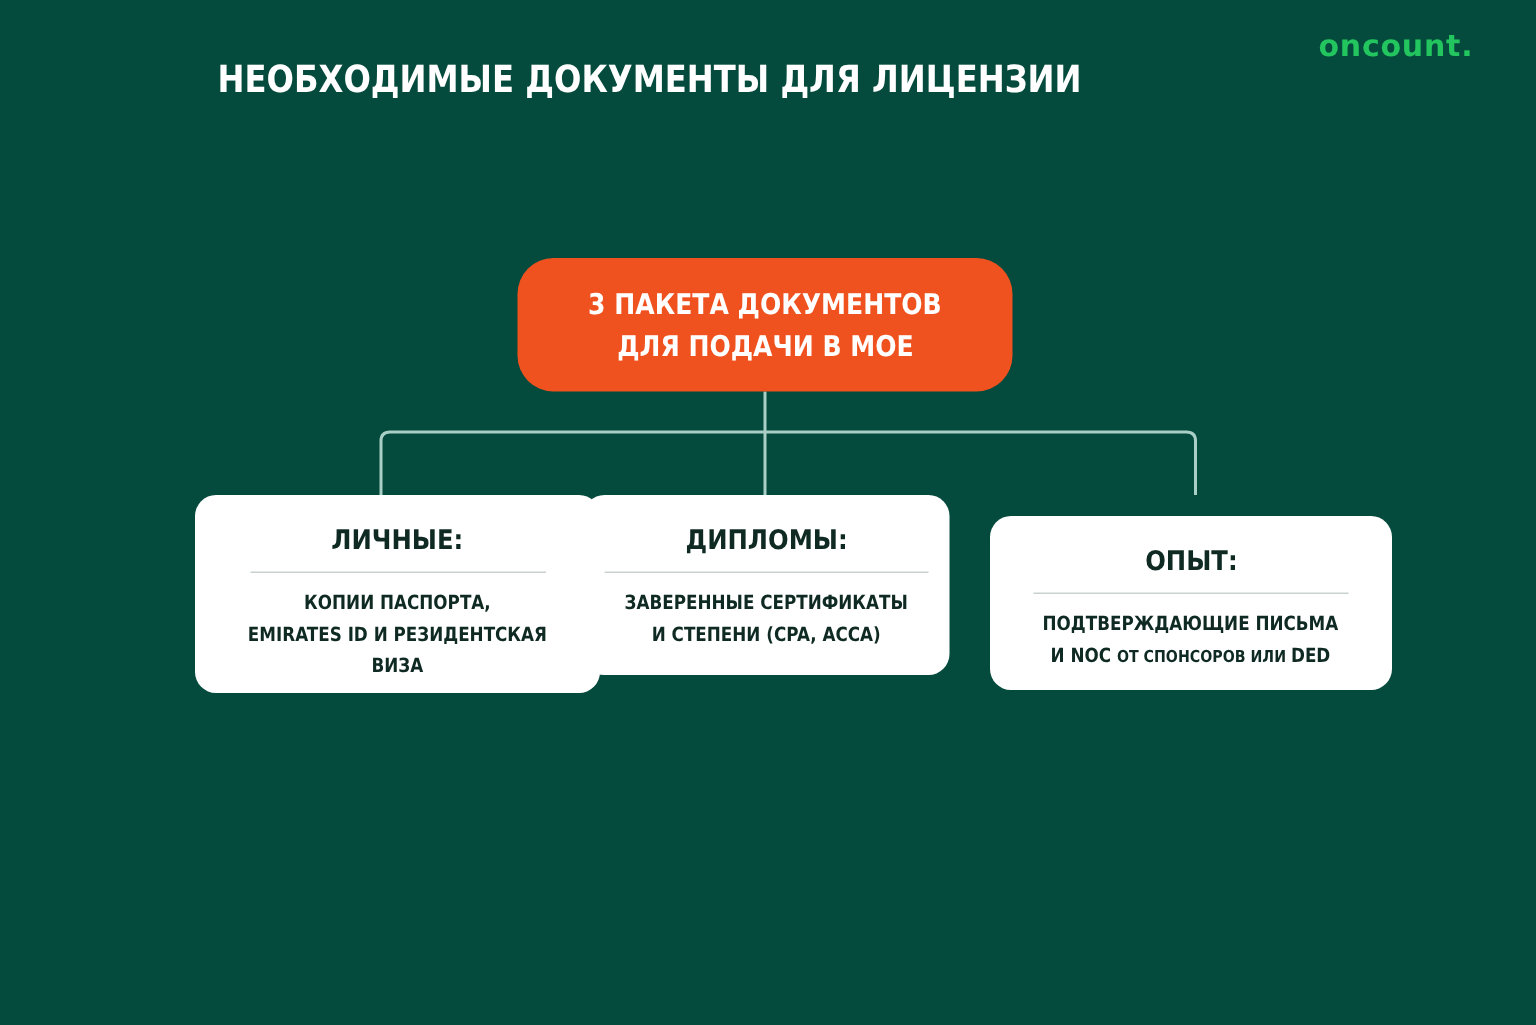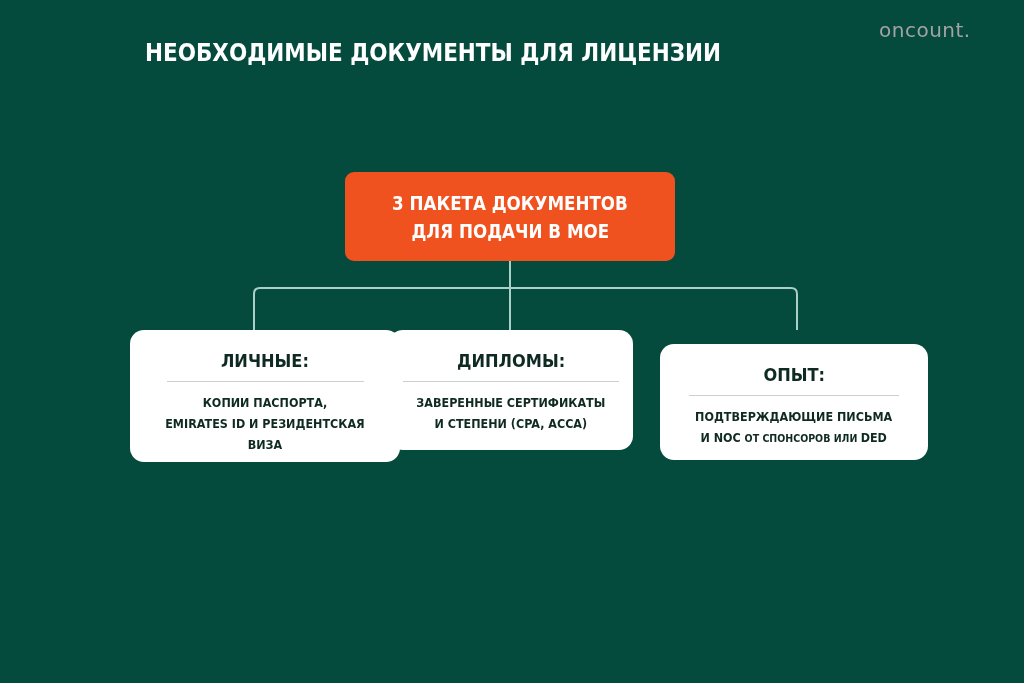--- a/index.html
+++ b/index.html
@@ -10,25 +10,25 @@
     position: relative;
   }
   .title {
     position: absolute; left: 145px; top: 38px;
     color: #ffffff; font-size: 25px; font-weight: bold;
     letter-spacing: 0px; transform: scaleX(0.86); transform-origin: left center;
     white-space: nowrap;
   }
   .logo {
     position: absolute; left: 879px; top: 18px;
-    color: #a3a3a3; font-size: 20px; font-weight: normal; letter-spacing: 0.5px;
+    color: #22c55e; font-size: 20px; font-weight: bold; letter-spacing: 0.5px;
   }
   .root {
     position: absolute; left: 345px; top: 172px; width: 330px; height: 89px;
-    background: #f0521f; border-radius: 9px;
+    background: #f0521f; border-radius: 24px;
     display: flex; flex-direction: column; align-items: center; justify-content: center;
     color: #ffffff; font-weight: bold; font-size: 19px; line-height: 28px;
     text-align: center;
   }
   .root span { display: block; transform: scaleX(0.88); white-space: nowrap; }
   .connector { position: absolute; left: 0; top: 0; }
   .card {
     position: absolute; background: #ffffff; border-radius: 14px;
     display: flex; flex-direction: column; align-items: center;
     color: #0f2a22; text-align: center;

